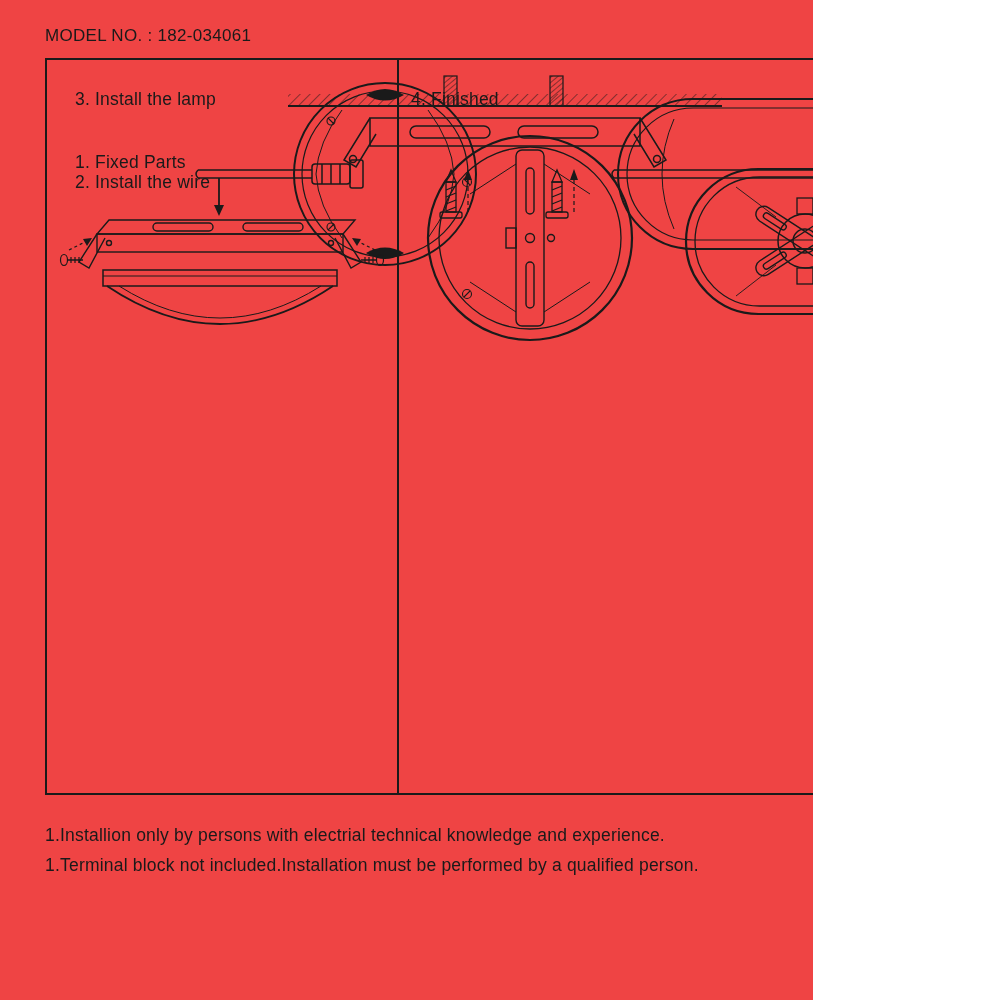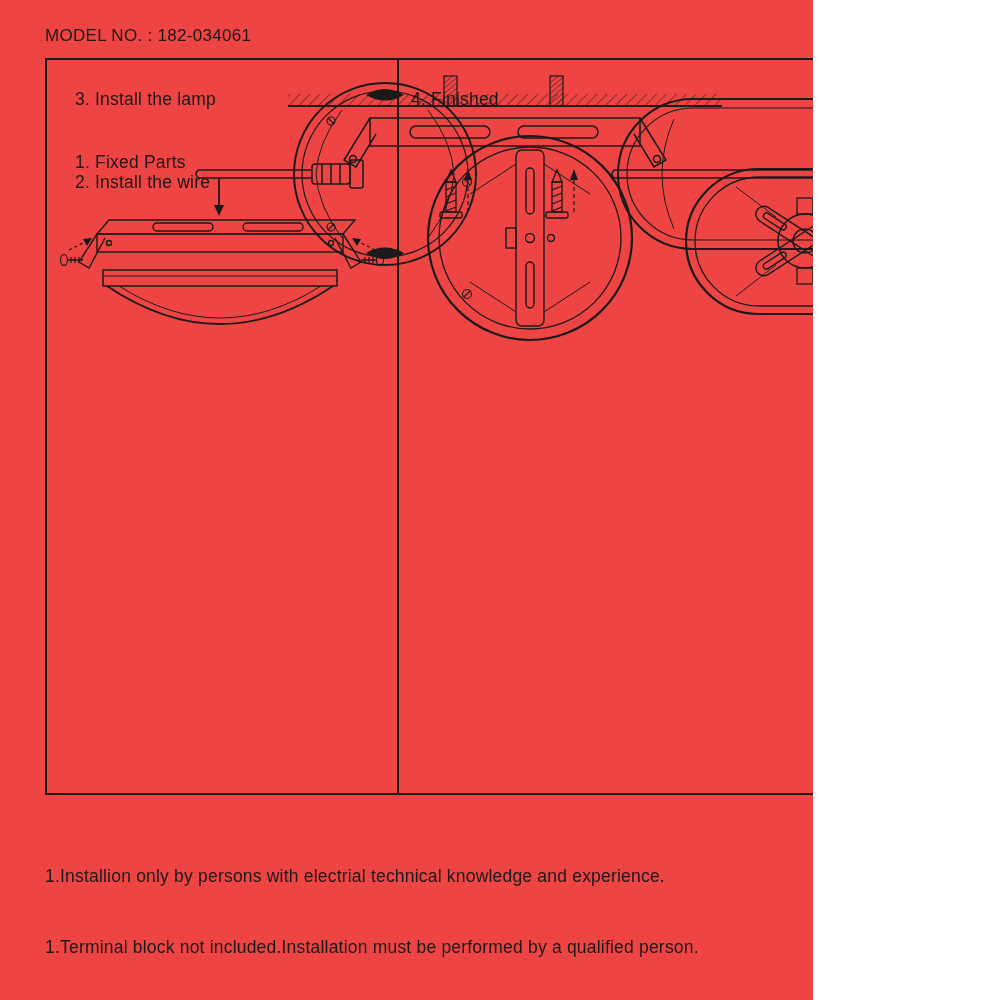--- a/index.html
+++ b/index.html
@@ -27,21 +27,21 @@
   .dgm { position: absolute; }
   .dgm-1  { left: 233px; top: 14px; }
   .dgm-2a { left: 143px; top: 14px; }
   .dgm-2b { left: 563px; top: 29px; }
   .dgm-3  { left: 10px;  top: 116px; }
   .dgm-4a { left: 21px;  top: 68px; }
   .dgm-4b { left: 281px; top: 99px; }
 
   .warnings { position: absolute; left: 45px; top: 820px; font-size: 17.5px; letter-spacing: 0.2px; }
   .warnings-title { margin-bottom: 11px; }
-  .warning-item { line-height: 30px; margin-top: 41px; }
+  .warning-item { line-height: 30px; }
 
   svg { display: block; }
 </style>
 </head>
 <body>
 
 <div class="page">
 
   <div class="model-no">MODEL NO. : 182-034061</div>
 

